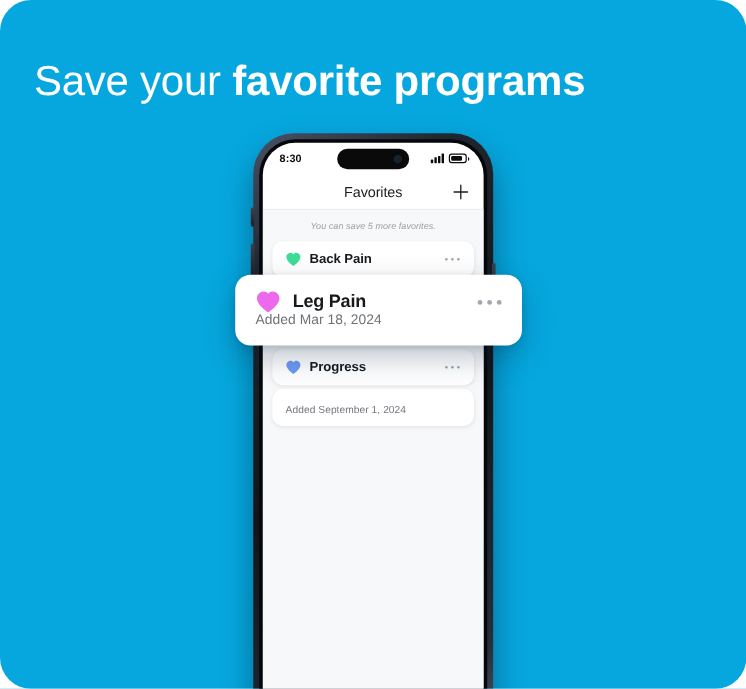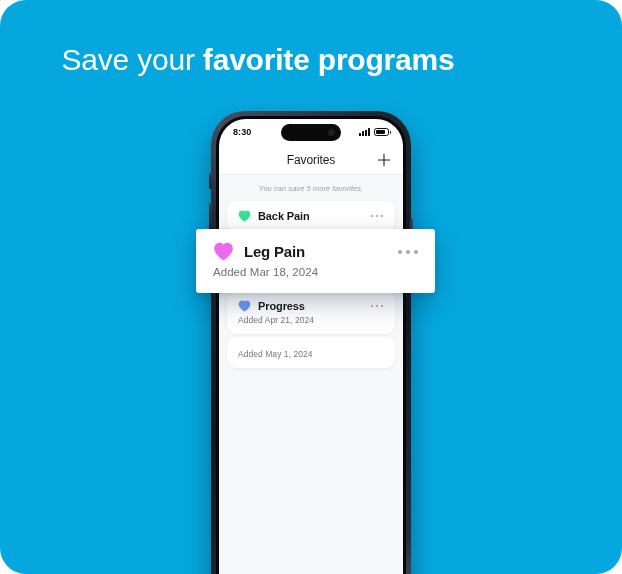--- a/index.html
+++ b/index.html
@@ -21,26 +21,26 @@
     width: 622px;
     height: 574px;
     background: #06A7DE;
     border-radius: 26px;
     overflow: hidden;
   }
 
   
   .headline {
     position: absolute;
-    top: 44px;
+    top: 52px;
     left: 0;
     width: 516px;
     text-align: center;
     color: #ffffff;
-    font-size: 30px;
+    font-size: 35px;
     line-height: 32px;
     letter-spacing: -0.2px;
     font-weight: 400;
     white-space: nowrap;
   }
   .headline .bold { font-weight: 700; }
 
   
   .phone-shadow {
     position: absolute;
@@ -244,38 +244,37 @@
   
   .card-gap { height: 57px; }
 
   
   .raised-card {
     position: absolute;
     left: 196px;
     top: 229px;
     width: 239px;
     background: #ffffff;
-    border-radius: 3px;
+    border-radius: 13px;
     padding: 13px 17px 15px 17px;
     box-shadow: 0 10px 26px rgba(0,35,60,0.26), 0 2px 6px rgba(0,35,60,0.12);
     z-index: 30;
   }
   .raised-top {
     display: flex;
     align-items: center;
     gap: 10px;
   }
   .raised-name {
     font-size: 15px;
     font-weight: 700;
     color: #17191c;
     letter-spacing: -0.2px;
   }
   .raised-date {
-    margin-top: 5px;
     font-size: 11.5px;
     color: #6d7277;
     letter-spacing: 0.05px;
   }
   .raised-dots {
     margin-left: auto;
     display: flex;
     gap: 4px;
     cursor: pointer;
   }
@@ -390,25 +389,24 @@
               <svg width="13" height="12" viewBox="0 0 24 22">
                 <path d="M12 21.3 C12 21.3 1.2 14.6 1.2 7.6 C1.2 3.8 4.2 1 7.7 1 C9.9 1 11.2 2.1 12 3.3 C12.8 2.1 14.1 1 16.3 1 C19.8 1 22.8 3.8 22.8 7.6 C22.8 14.6 12 21.3 12 21.3 Z" fill="#6f9af5"></path>
               </svg>
               <div class="fav-name">Progress</div>
               <div class="dots">
                   <span></span>
                   <span></span>
                   <span></span>
                 </div>
             </div>
-            <div class="fav-date">Added Apr 21, 2024</div>
           </div>
 
           <div class="fav-card">
-            <div class="fav-date">Added May 1, 2024</div>
+            <div class="fav-date">Added September 1, 2024</div>
           </div>
         </div>
 
         <div class="tabbar">
           <div class="tab">
             <div class="tab-icon">
               <svg width="13" height="13" viewBox="0 0 24 24">
                 <path d="M3.5 10.4 L12 3.4 L20.5 10.4 V20.2 A1.4 1.4 0 0 1 19.1 21.6 H4.9 A1.4 1.4 0 0 1 3.5 20.2 Z" fill="none" stroke="#9aa0a6" stroke-width="1.7" stroke-linejoin="round"></path>
                 <path d="M9.6 21.6 V14.4 H14.4 V21.6" fill="none" stroke="#9aa0a6" stroke-width="1.7" stroke-linejoin="round"></path>
               </svg>

